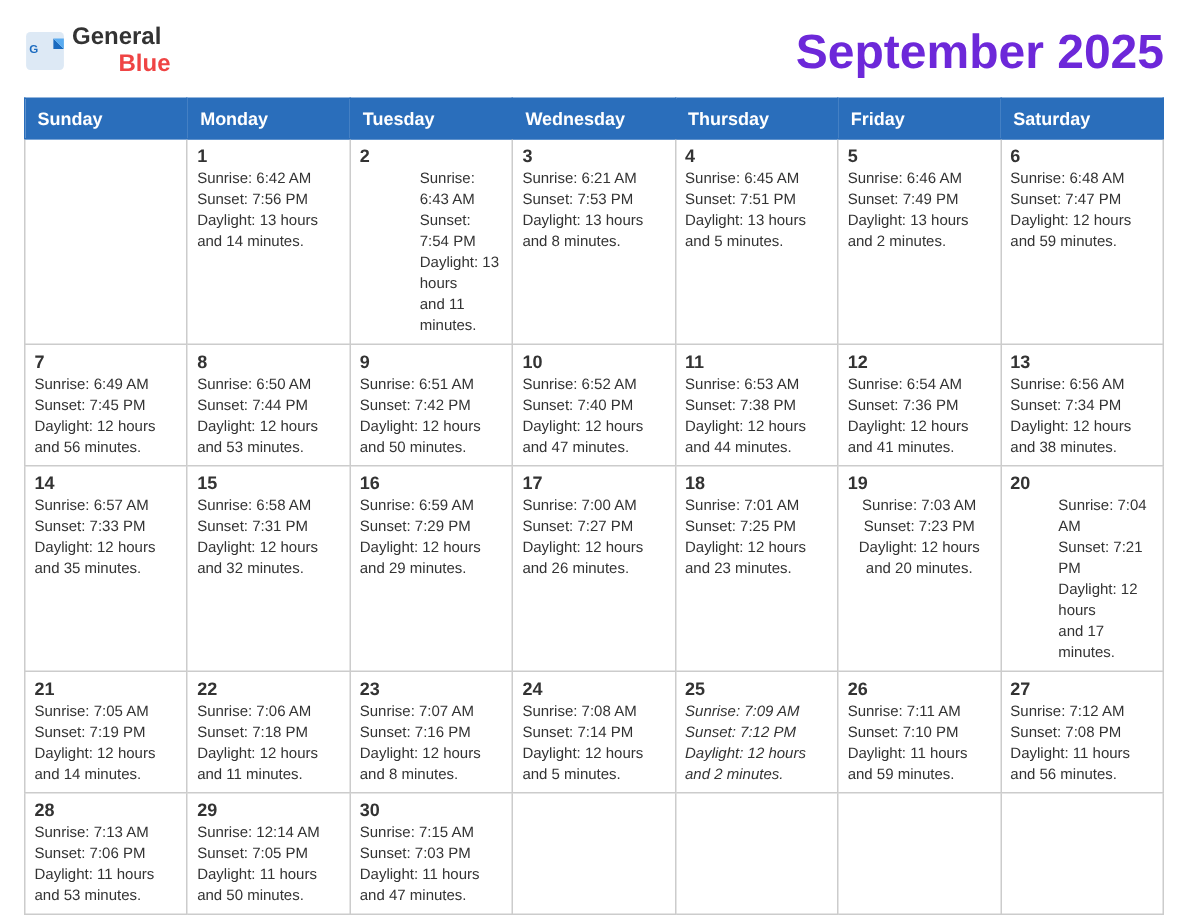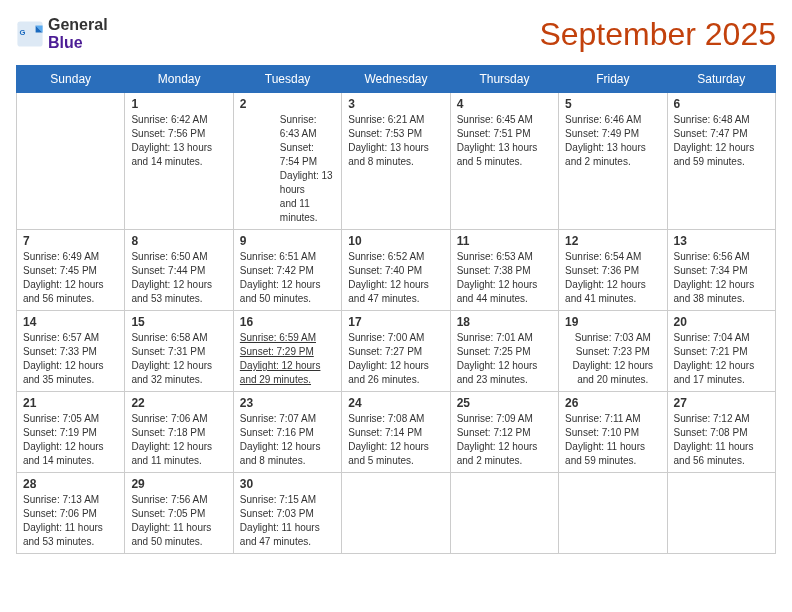--- a/index.html
+++ b/index.html
@@ -22,49 +22,49 @@
       gap: 4px;
     }
     .logo-text {
       display: flex;
       flex-direction: column;
       font-size: 16px;
       font-weight: bold;
       line-height: 1.1;
     }
     .logo-text span:first-child { color: #333; }
-    .logo-text span:last-child { color: #4c1d95; }
+    .logo-text span:last-child { color: #ef4444; margin-left: 31px; }
     .logo-icon {
       width: 28px;
       height: 28px;
     }
     .title-area {
       text-align: right;
     }
     .month-title {
       font-size: 32px;
-      font-weight: normal;
-      color: #c2410c;
+      font-weight: bold;
+      color: #6d28d9;
     }
     .location-title {
       font-size: 14px;
       color: #555;
     }
     .calendar {
       width: 100%;
       border-collapse: collapse;
       border: 1px solid #ccc;
     }
     .calendar th {
       background: #2a6ebb;
       color: #fff;
       font-size: 12px;
-      font-weight: normal;
+      font-weight: bold;
       padding: 6px 8px;
-      text-align: center;
+      text-align: left;
       border: 1px solid #2a6ebb;
     }
     .calendar td {
       vertical-align: top;
       border: 1px solid #ccc;
       padding: 4px 6px;
       width: 108px;
       min-height: 80px;
       font-size: 10px;
       color: #333;
@@ -223,21 +223,21 @@
         </td>
         <td>
           <div class="day-num">15</div>
           <div class="day-info" style="white-space: pre-line;">Sunrise: 6:58 AM
 Sunset: 7:31 PM
 Daylight: 12 hours
 and 32 minutes.</div>
         </td>
         <td>
           <div class="day-num">16</div>
-          <div class="day-info" style="white-space: pre-line; text-decoration: underline;">Sunrise: 6:59 AM
+          <div class="day-info" style="white-space: pre-line;">Sunrise: 6:59 AM
 Sunset: 7:29 PM
 Daylight: 12 hours
 and 29 minutes.</div>
         </td>
         <td>
           <div class="day-num">17</div>
           <div class="day-info" style="white-space: pre-line;">Sunrise: 7:00 AM
 Sunset: 7:27 PM
 Daylight: 12 hours
 and 26 minutes.</div>
@@ -251,21 +251,21 @@
         </td>
         <td>
           <div class="day-num">19</div>
           <div class="day-info" style="white-space: pre-line; text-align: center;">Sunrise: 7:03 AM
 Sunset: 7:23 PM
 Daylight: 12 hours
 and 20 minutes.</div>
         </td>
         <td>
           <div class="day-num">20</div>
-          <div class="day-info" style="white-space: pre-line;">Sunrise: 7:04 AM
+          <div class="day-info" style="white-space: pre-line; margin-left: 32px;">Sunrise: 7:04 AM
 Sunset: 7:21 PM
 Daylight: 12 hours
 and 17 minutes.</div>
         </td>
       </tr>
       <tr>
         <td>
           <div class="day-num">21</div>
           <div class="day-info" style="white-space: pre-line;">Sunrise: 7:05 AM
 Sunset: 7:19 PM
@@ -288,21 +288,21 @@
         </td>
         <td>
           <div class="day-num">24</div>
           <div class="day-info" style="white-space: pre-line;">Sunrise: 7:08 AM
 Sunset: 7:14 PM
 Daylight: 12 hours
 and 5 minutes.</div>
         </td>
         <td>
           <div class="day-num">25</div>
-          <div class="day-info" style="white-space: pre-line;">Sunrise: 7:09 AM
+          <div class="day-info" style="white-space: pre-line; font-style: italic;">Sunrise: 7:09 AM
 Sunset: 7:12 PM
 Daylight: 12 hours
 and 2 minutes.</div>
         </td>
         <td>
           <div class="day-num">26</div>
           <div class="day-info" style="white-space: pre-line;">Sunrise: 7:11 AM
 Sunset: 7:10 PM
 Daylight: 11 hours
 and 59 minutes.</div>
@@ -318,21 +318,21 @@
       <tr>
         <td>
           <div class="day-num">28</div>
           <div class="day-info" style="white-space: pre-line;">Sunrise: 7:13 AM
 Sunset: 7:06 PM
 Daylight: 11 hours
 and 53 minutes.</div>
         </td>
         <td>
           <div class="day-num">29</div>
-          <div class="day-info" style="white-space: pre-line;">Sunrise: 7:56 AM
+          <div class="day-info" style="white-space: pre-line;">Sunrise: 12:14 AM
 Sunset: 7:05 PM
 Daylight: 11 hours
 and 50 minutes.</div>
         </td>
         <td>
           <div class="day-num">30</div>
           <div class="day-info" style="white-space: pre-line;">Sunrise: 7:15 AM
 Sunset: 7:03 PM
 Daylight: 11 hours
 and 47 minutes.</div>

